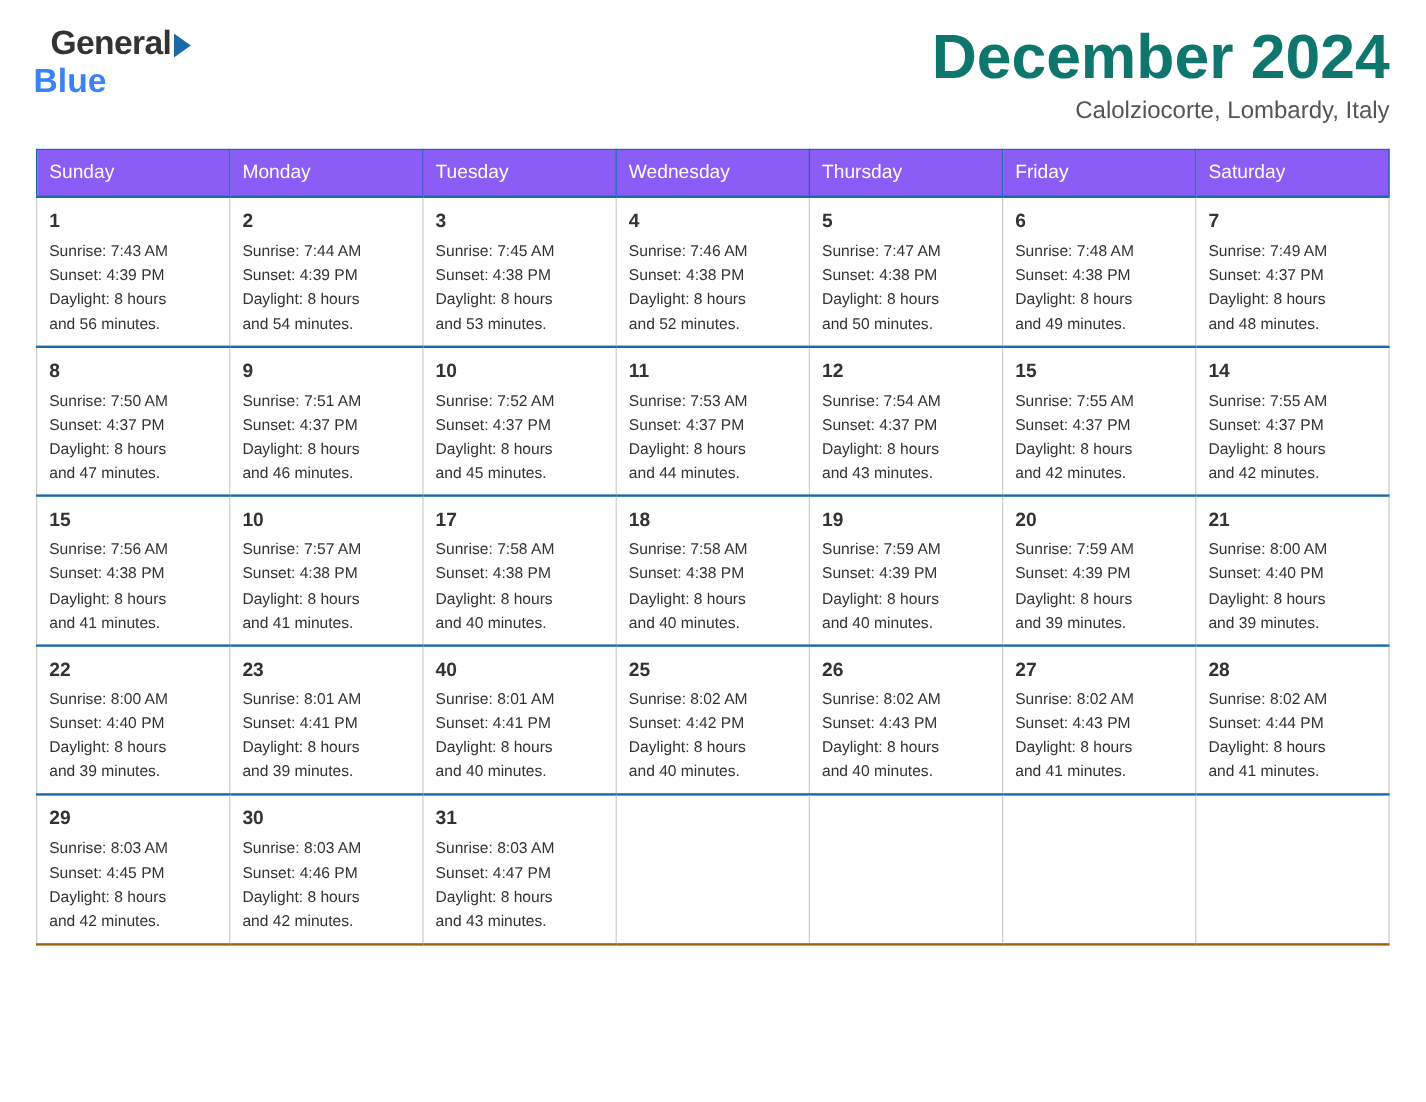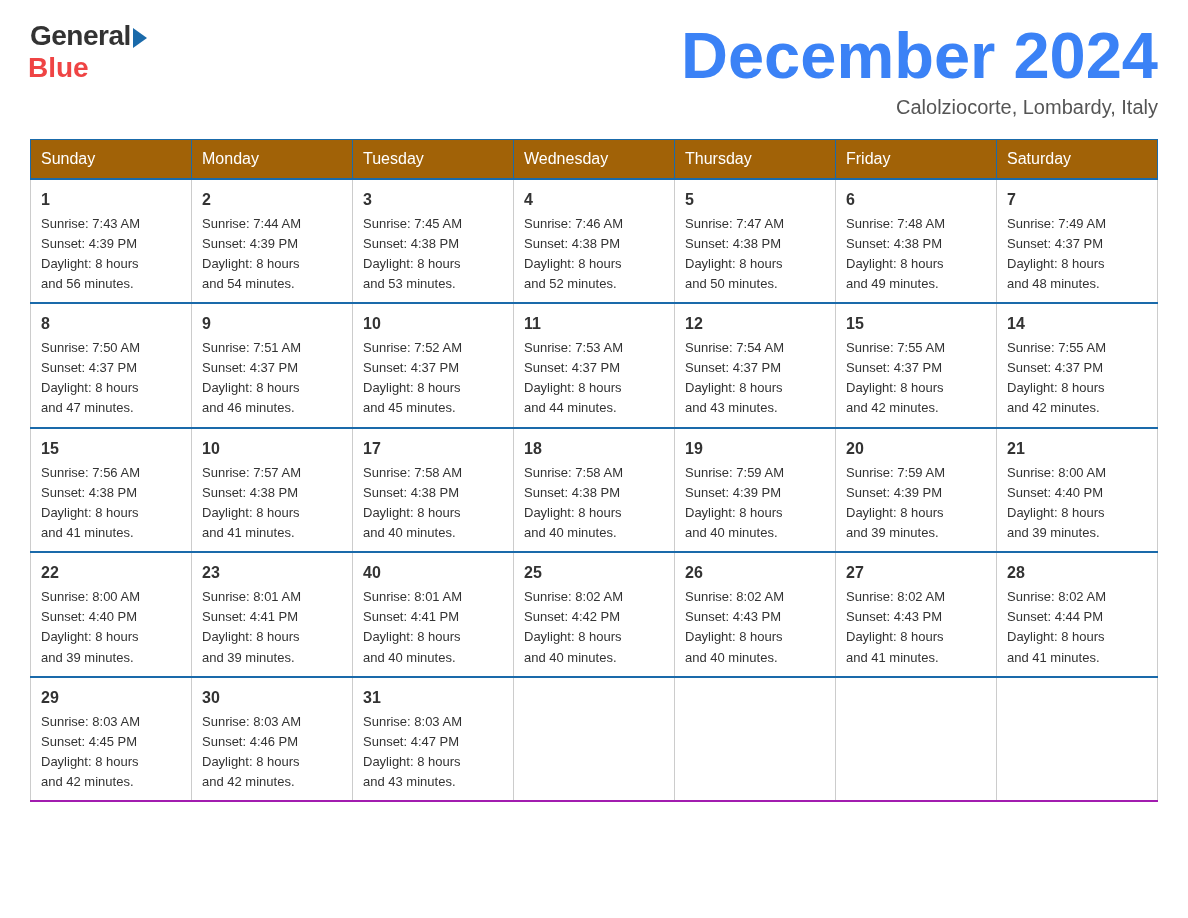--- a/index.html
+++ b/index.html
@@ -23,58 +23,59 @@
     }
     .logo-top {
       display: flex;
       align-items: center;
     }
     .logo-general {
       font-size: 28px;
       font-weight: bold;
       color: #333;
       letter-spacing: -0.5px;
+      margin-left: 12px;
     }
     .logo-arrow {
       width: 0;
       height: 0;
       border-left: 14px solid #1a6aaa;
       border-top: 10px solid transparent;
       border-bottom: 10px solid transparent;
       margin-left: 2px;
       margin-top: 4px;
     }
     .logo-blue {
       font-size: 28px;
       font-weight: bold;
-      color: #ef4444;
+      color: #3b82f6;
       margin-left: -2px;
       text-align: right;
     }
     .title-section {
       text-align: right;
     }
     .month-title {
-      font-size: 65px;
-      font-weight: bold;
-      color: #3b82f6;
+      font-size: 52px;
+      font-weight: bold;
+      color: #0f766e;
       line-height: 1.1;
       text-align: center;
     }
     .location {
       font-size: 20px;
       color: #555;
       margin-top: 4px;
     }
     .calendar {
       width: 100%;
       border-collapse: collapse;
     }
     .calendar th {
-      background-color: #a16207;
+      background-color: #8b5cf6;
       color: #fff;
       font-size: 16px;
       font-weight: normal;
       padding: 10px 10px;
       text-align: left;
       border: 1px solid #1a6aaa;
     }
     .calendar td {
       vertical-align: top;
       padding: 8px 10px;
@@ -93,21 +94,21 @@
     }
     .day-info {
       font-size: 13px;
       color: #333;
       line-height: 1.55;
     }
     .empty-cell {
       background: #fff;
     }
     tr:last-child td {
-      border-bottom: 2px solid #a21caf;
+      border-bottom: 2px solid #a16207;
       margin-top: 43px;
     }
     thead tr th:first-child {
       border-top-left-radius: 0;
     }
     .calendar tbody tr:first-child td {
       border-top: 2px solid #1a6aaa;
     }
     .calendar tbody tr td {
       border-top: none;

